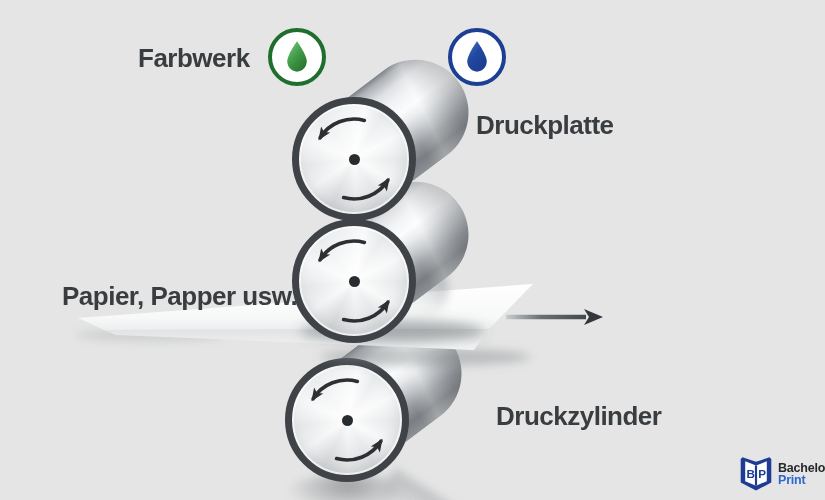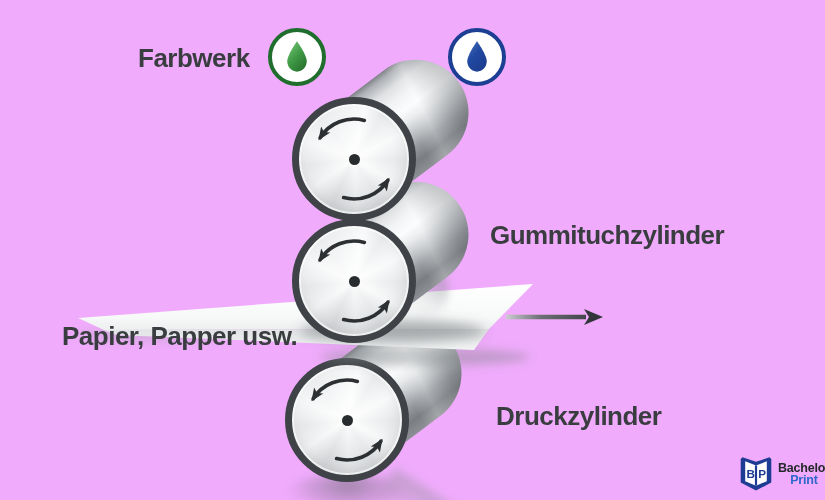--- a/index.html
+++ b/index.html
@@ -1,20 +1,19 @@
 <!DOCTYPE html>
 <html><head>
 <meta charset="utf-8">
 <style>
   html,body { margin:0; padding:0; }
   .canvas {
     position:relative; width:825px; height:500px; overflow:hidden;
-    background:#f0abfc;
+    background:#e5e5e5;
     font-family:"Liberation Sans", sans-serif;
-    text-align:center;
   }
   .lbl {
     position:absolute; z-index:6;
     font-size:26px; font-weight:600; letter-spacing:-0.5px;
     color:#3a3d40; white-space:nowrap;
   }
   
   .badge {
     position:absolute; z-index:6; width:50px; height:50px;
     border-radius:50%; background:#fff;
@@ -196,22 +195,22 @@
       <g stroke="#2d3033" stroke-width="3.6" fill="none" stroke-linecap="round">
         <path d="M 10.4 -38.6 A 40 40 0 0 0 -33.9 -21.2"></path>
         <path d="M -10.4 38.6 A 40 40 0 0 0 33.9 21.2"></path>
       </g>
       <path d="M 3 0 L -10 -5.5 L -7 0 L -10 5.5 Z" fill="#2d3033" transform="translate(-33.9,-21.2) rotate(124)"></path>
       <path d="M 3 0 L -10 -5.5 L -7 0 L -10 5.5 Z" fill="#2d3033" transform="translate(33.9,21.2) rotate(-56)"></path>
     </svg>
     <div class="cyl-dot"></div>
   </div>
 
-  <div class="lbl" style="left:490px; top:220px;">Gummituchzylinder</div>
-  <div class="lbl" style="left:62px; top:281px;margin-top:40px;">Papier, Papper usw.</div>
+  <div class="lbl" style="left:476px; top:110px;">Druckplatte</div>
+  <div class="lbl" style="left:62px; top:281px;">Papier, Papper usw.</div>
   <div class="lbl" style="left:496px; top:401px;">Druckzylinder</div>
 
   <div class="logo">
     <svg width="36" height="39" viewBox="0 0 40 42">
       <path d="M20 8 L35 3 L37 5 L37 31 L20 40 L3 31 L3 5 L5 3 Z" fill="#1e3c94"></path>
       <path d="M20 12 L32 7.5 L32 29.5 L20 34.5 L8 29.5 L8 7.5 Z" fill="#ffffff"></path>
       <line x1="20" y1="12" x2="20" y2="34.5" stroke="#1e3c94" stroke-width="2.4"></line>
       <text x="9.5" y="26.5" font-family="Liberation Sans, sans-serif" font-size="13" font-weight="bold" fill="#1e3c94">B</text>
       <text x="22.5" y="26.5" font-family="Liberation Sans, sans-serif" font-size="13" font-weight="bold" fill="#1e3c94">P</text>
     </svg>

